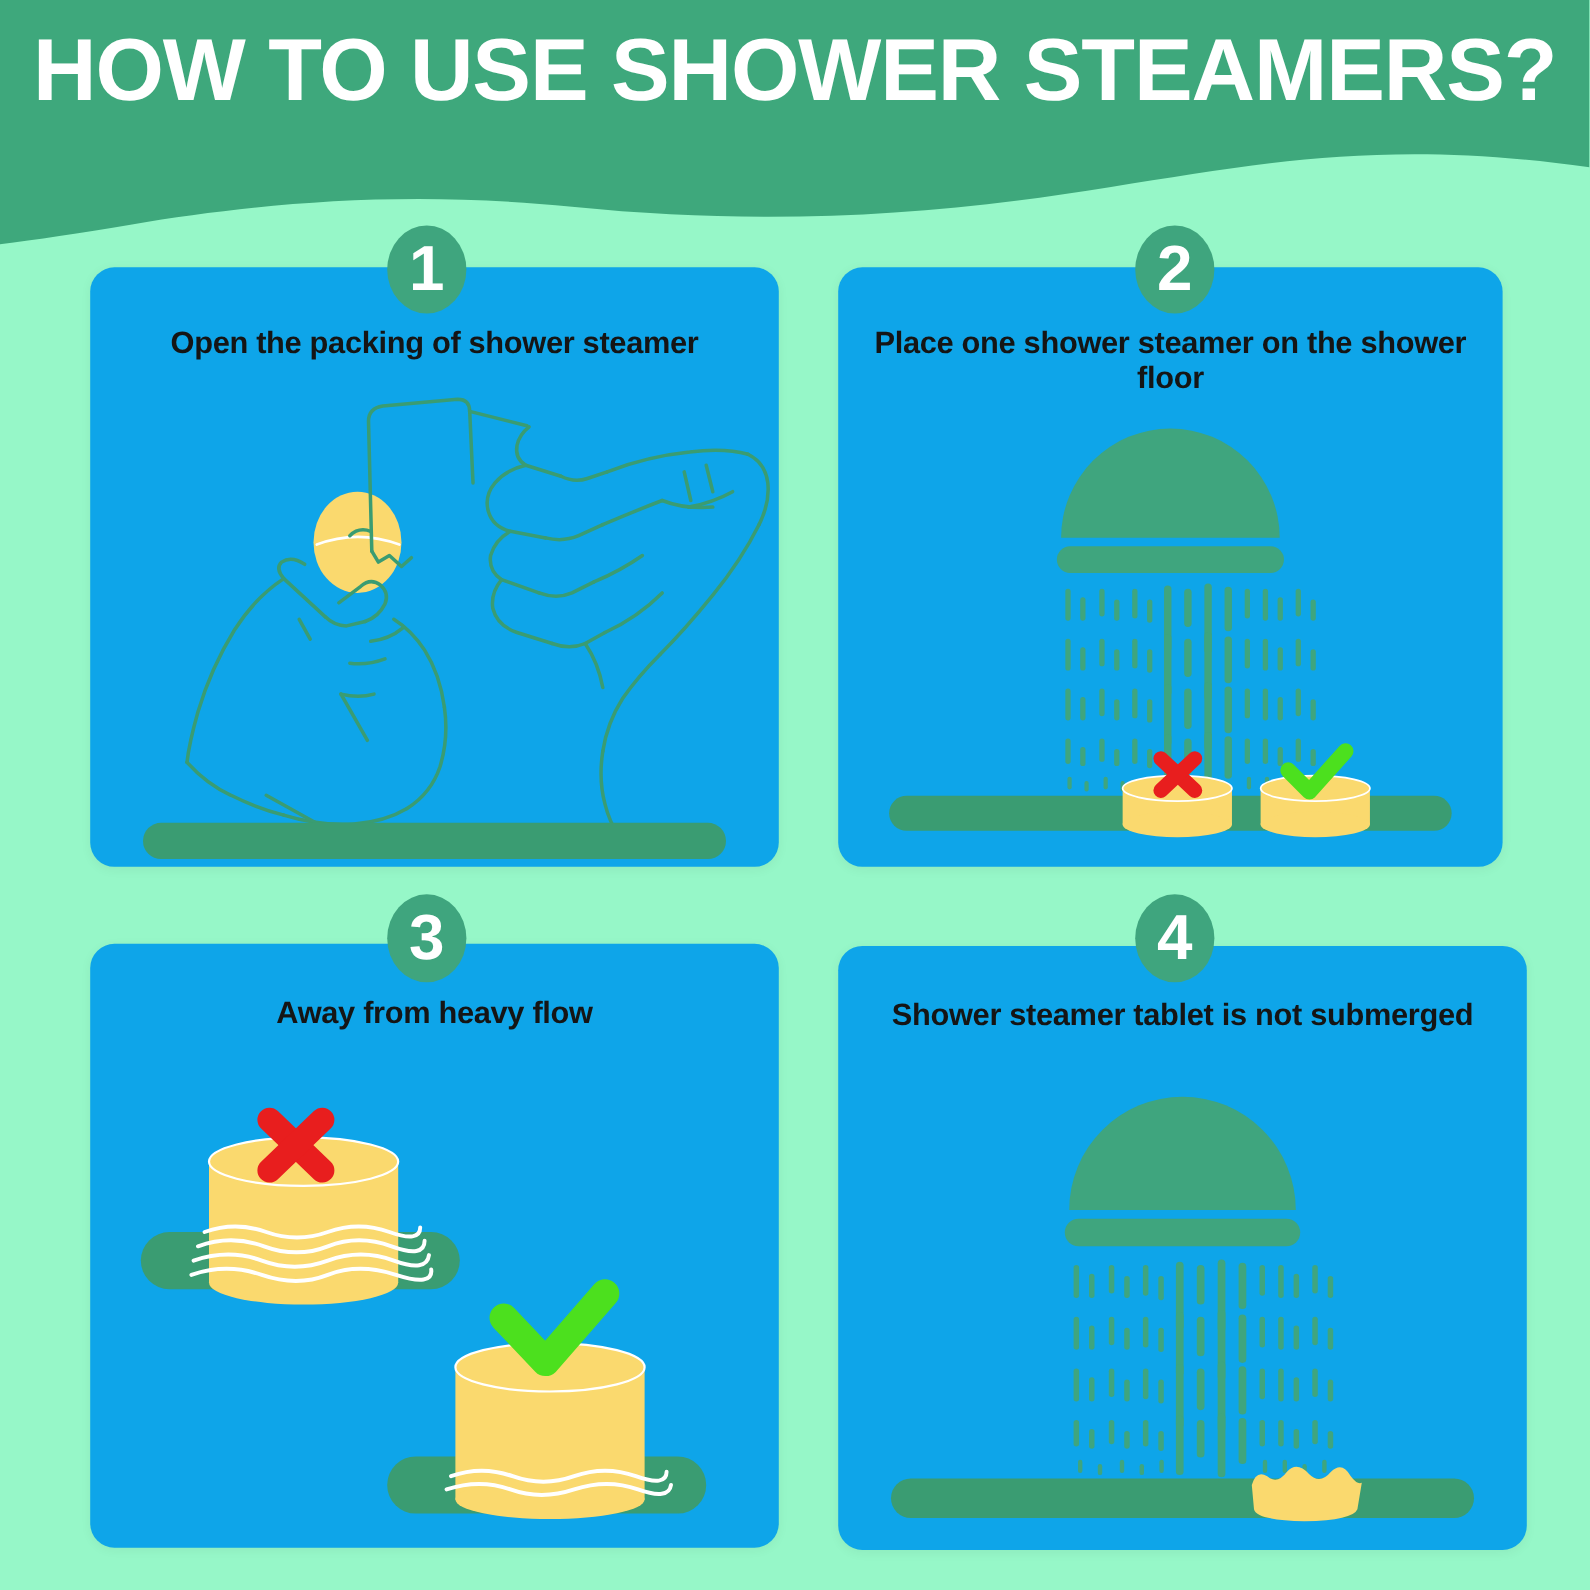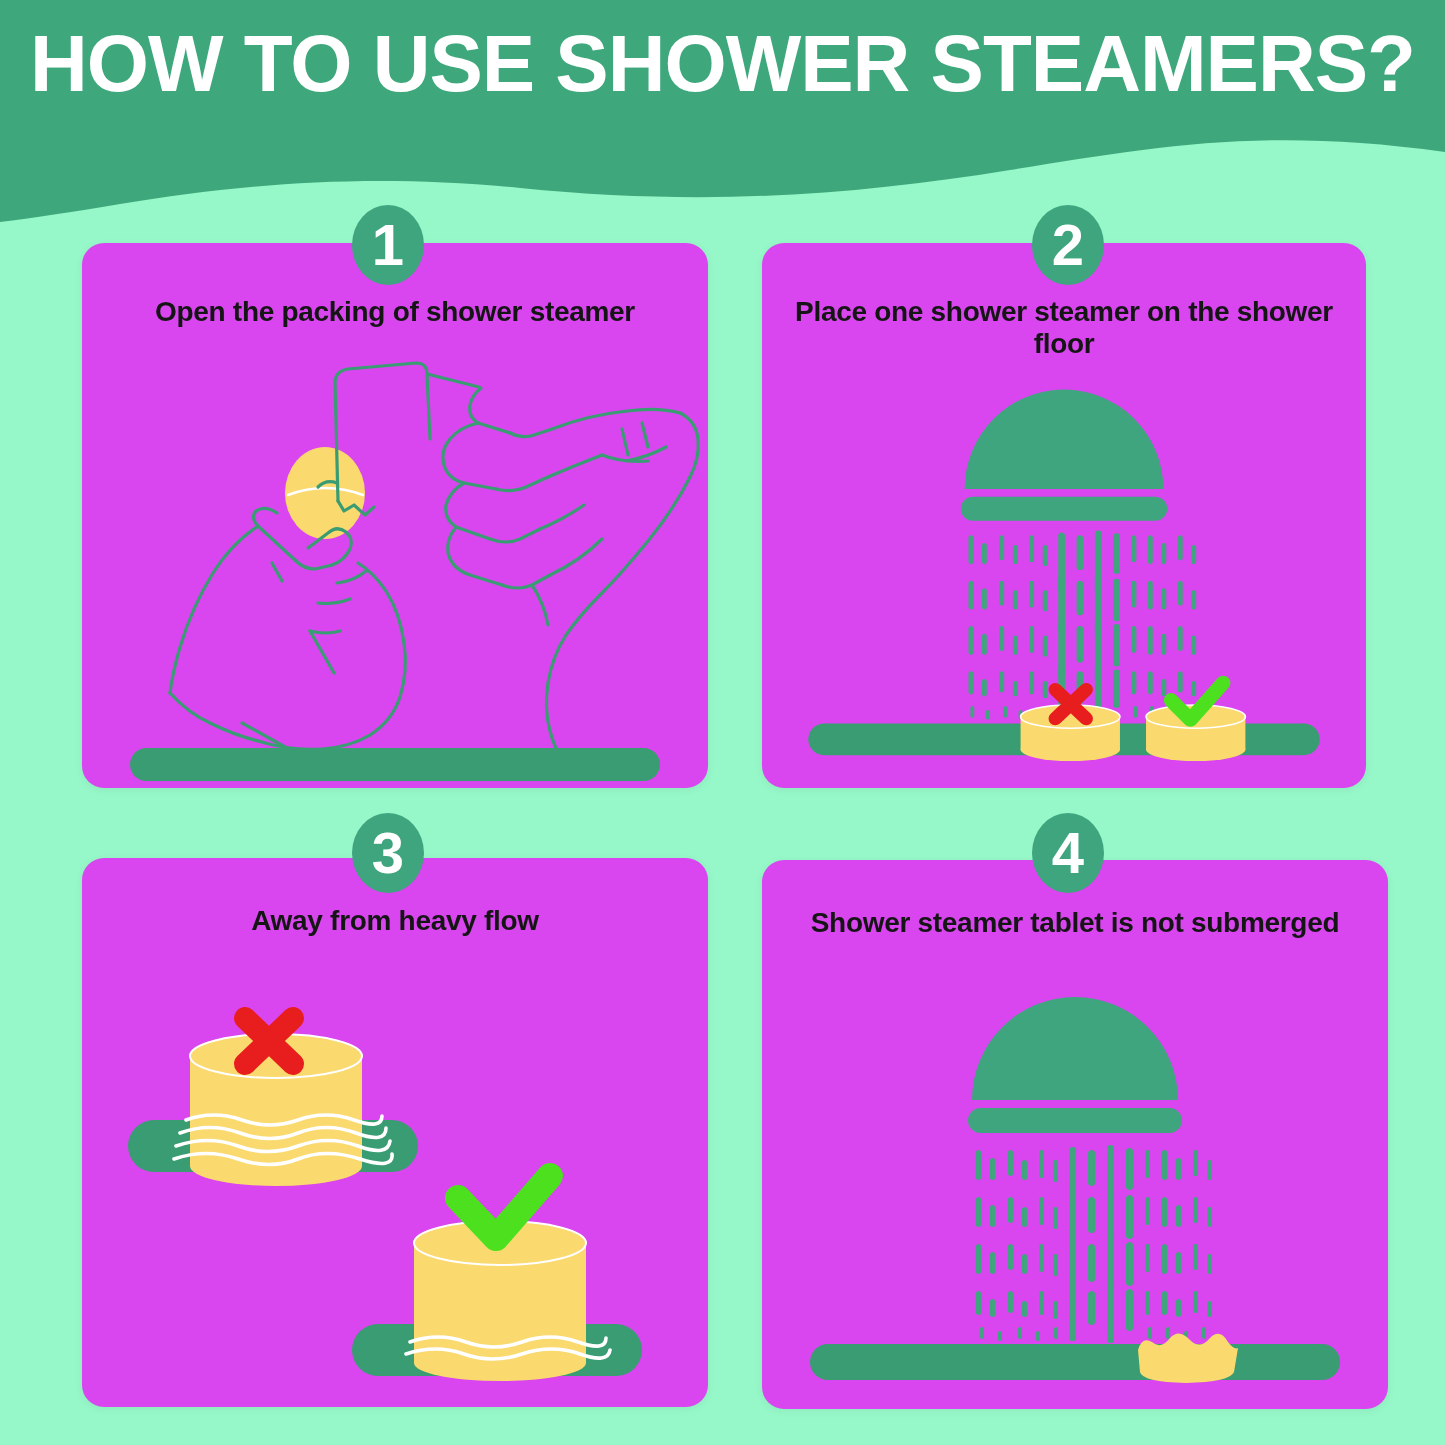--- a/index.html
+++ b/index.html
@@ -24,21 +24,21 @@
     line-height:100px;
     white-space:nowrap;
     transform:scaleX(1.0);
     font-family:"Liberation Sans",sans-serif;
   }
   .grid{
     position:absolute;left:0;top:0;width:1445px;height:1445px;
   }
   .card{
     position:absolute;
-    background:#d946ef;
+    background:#0ea5e9;
     border-radius:22px;
     box-shadow:0 2px 10px rgba(0,0,0,0.05);
   }
   .card.c1{left:82px;top:243px;width:626px;height:545px;}
   .card.c2{left:762px;top:243px;width:604px;height:545px;}
   .card.c3{left:82px;top:858px;width:626px;height:549px;}
   .card.c4{left:762px;top:860px;width:626px;height:549px;}
 
   .badge{
     position:absolute;

